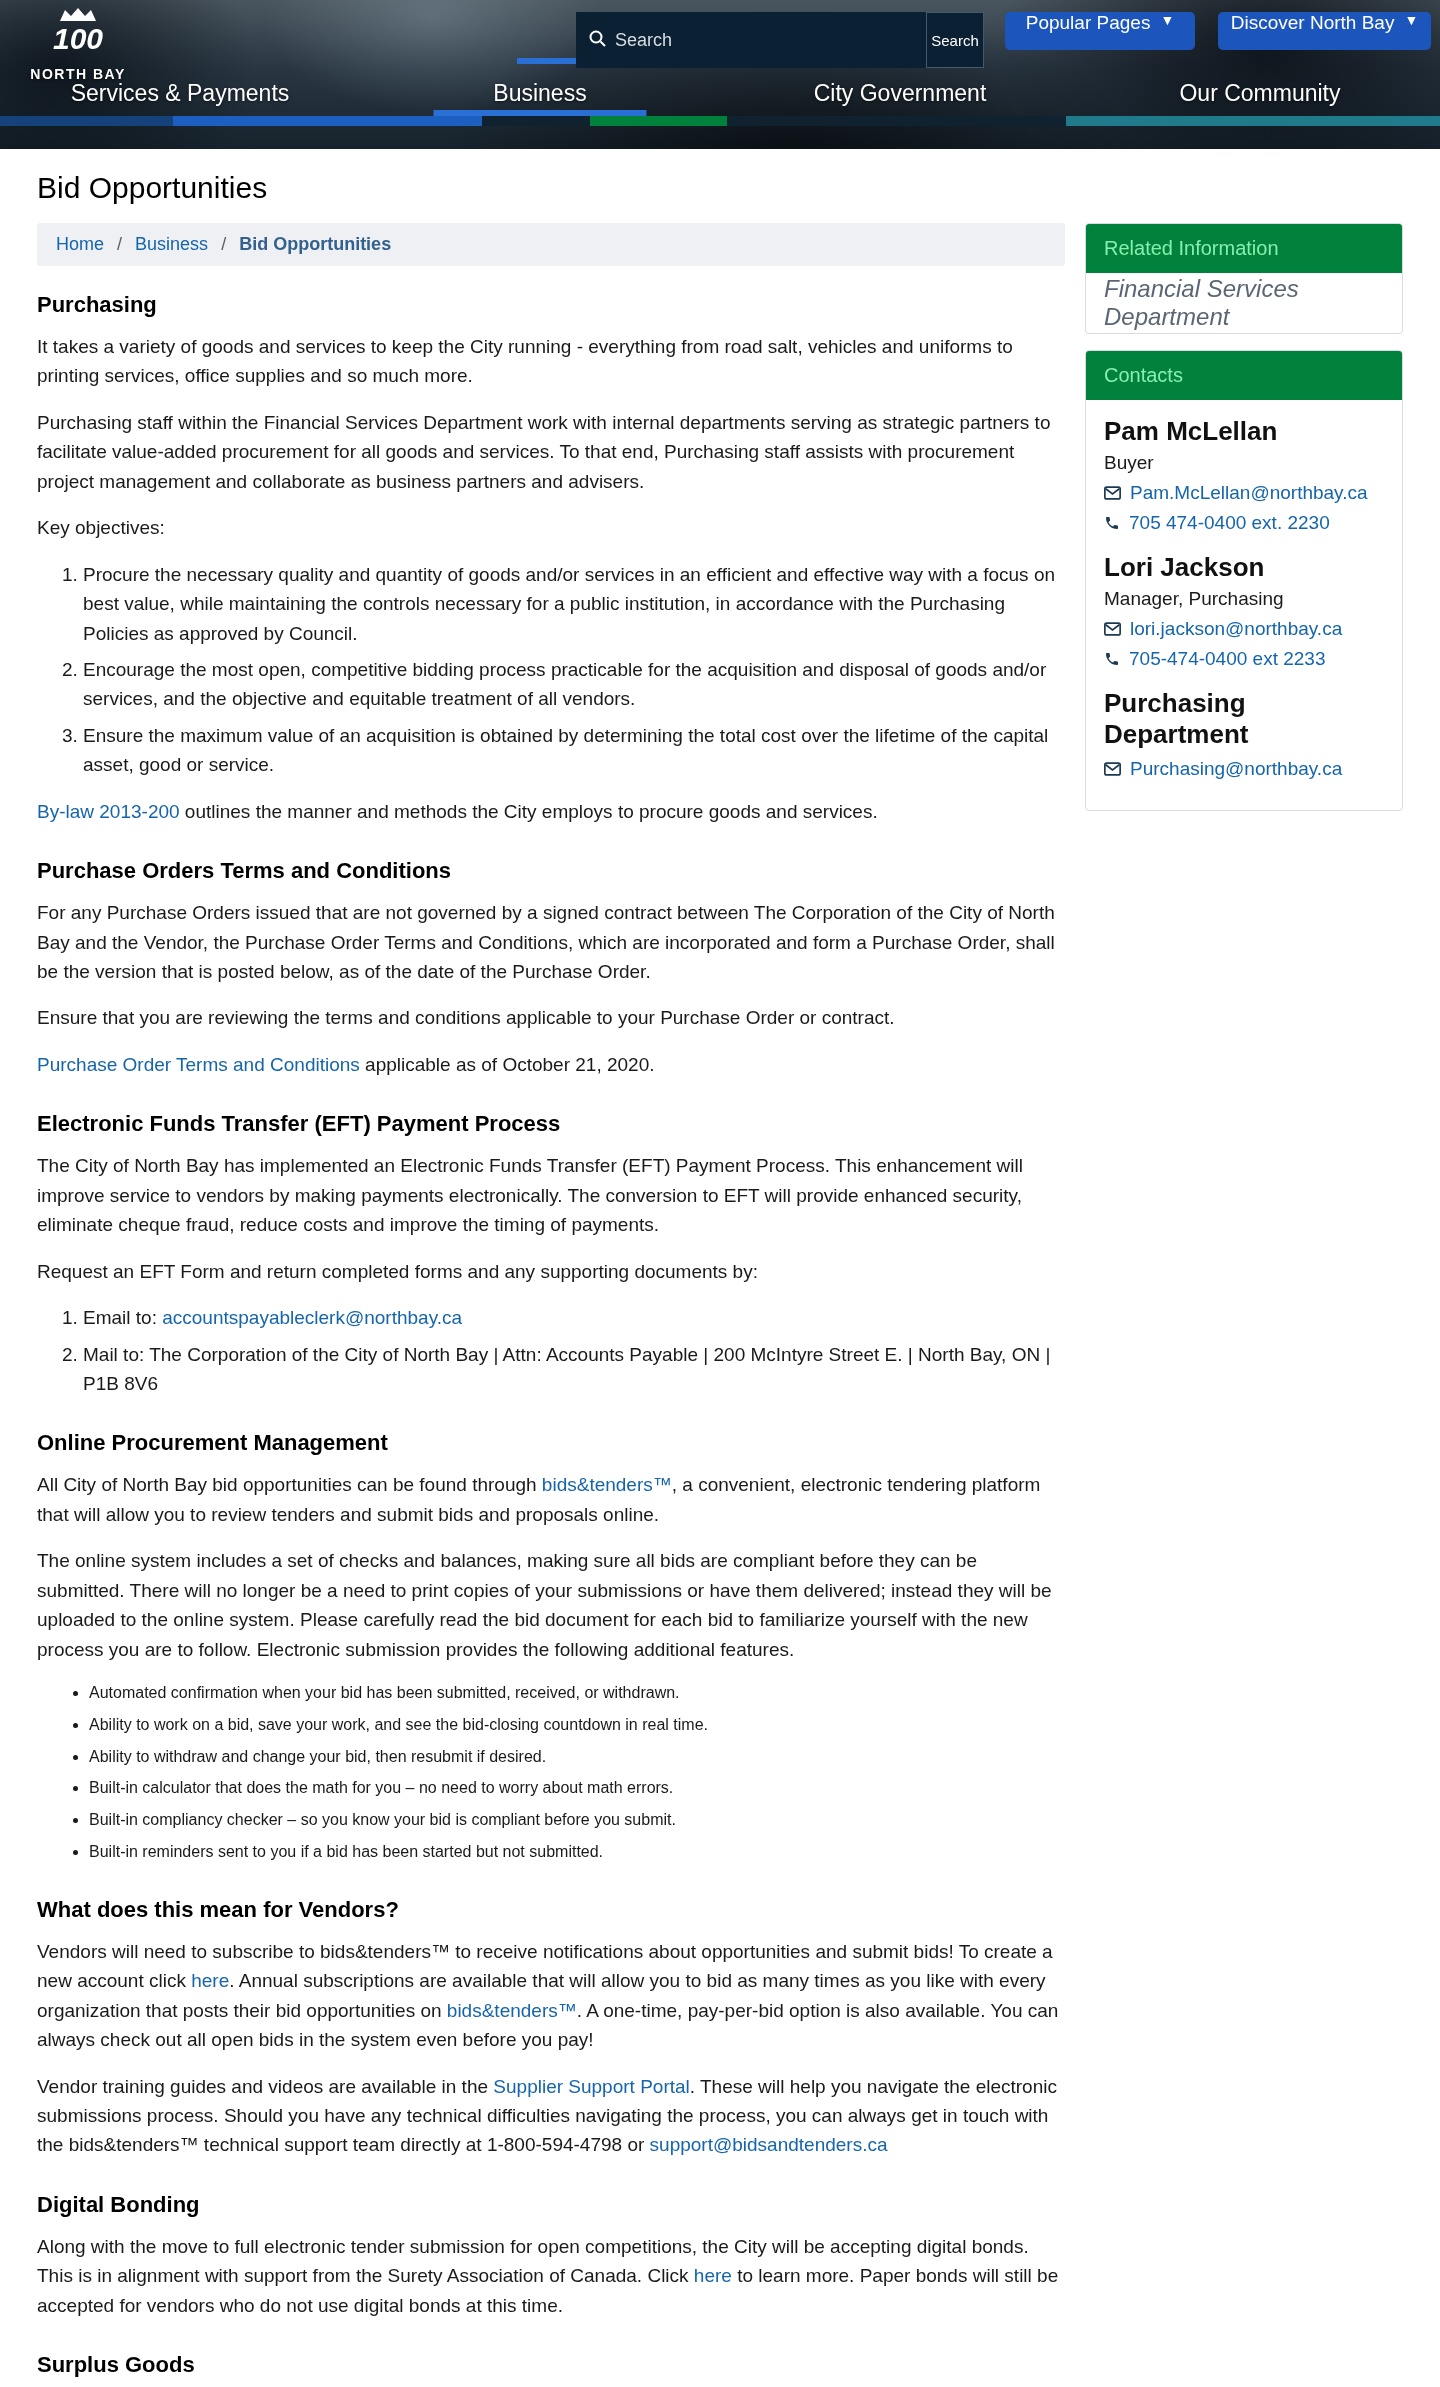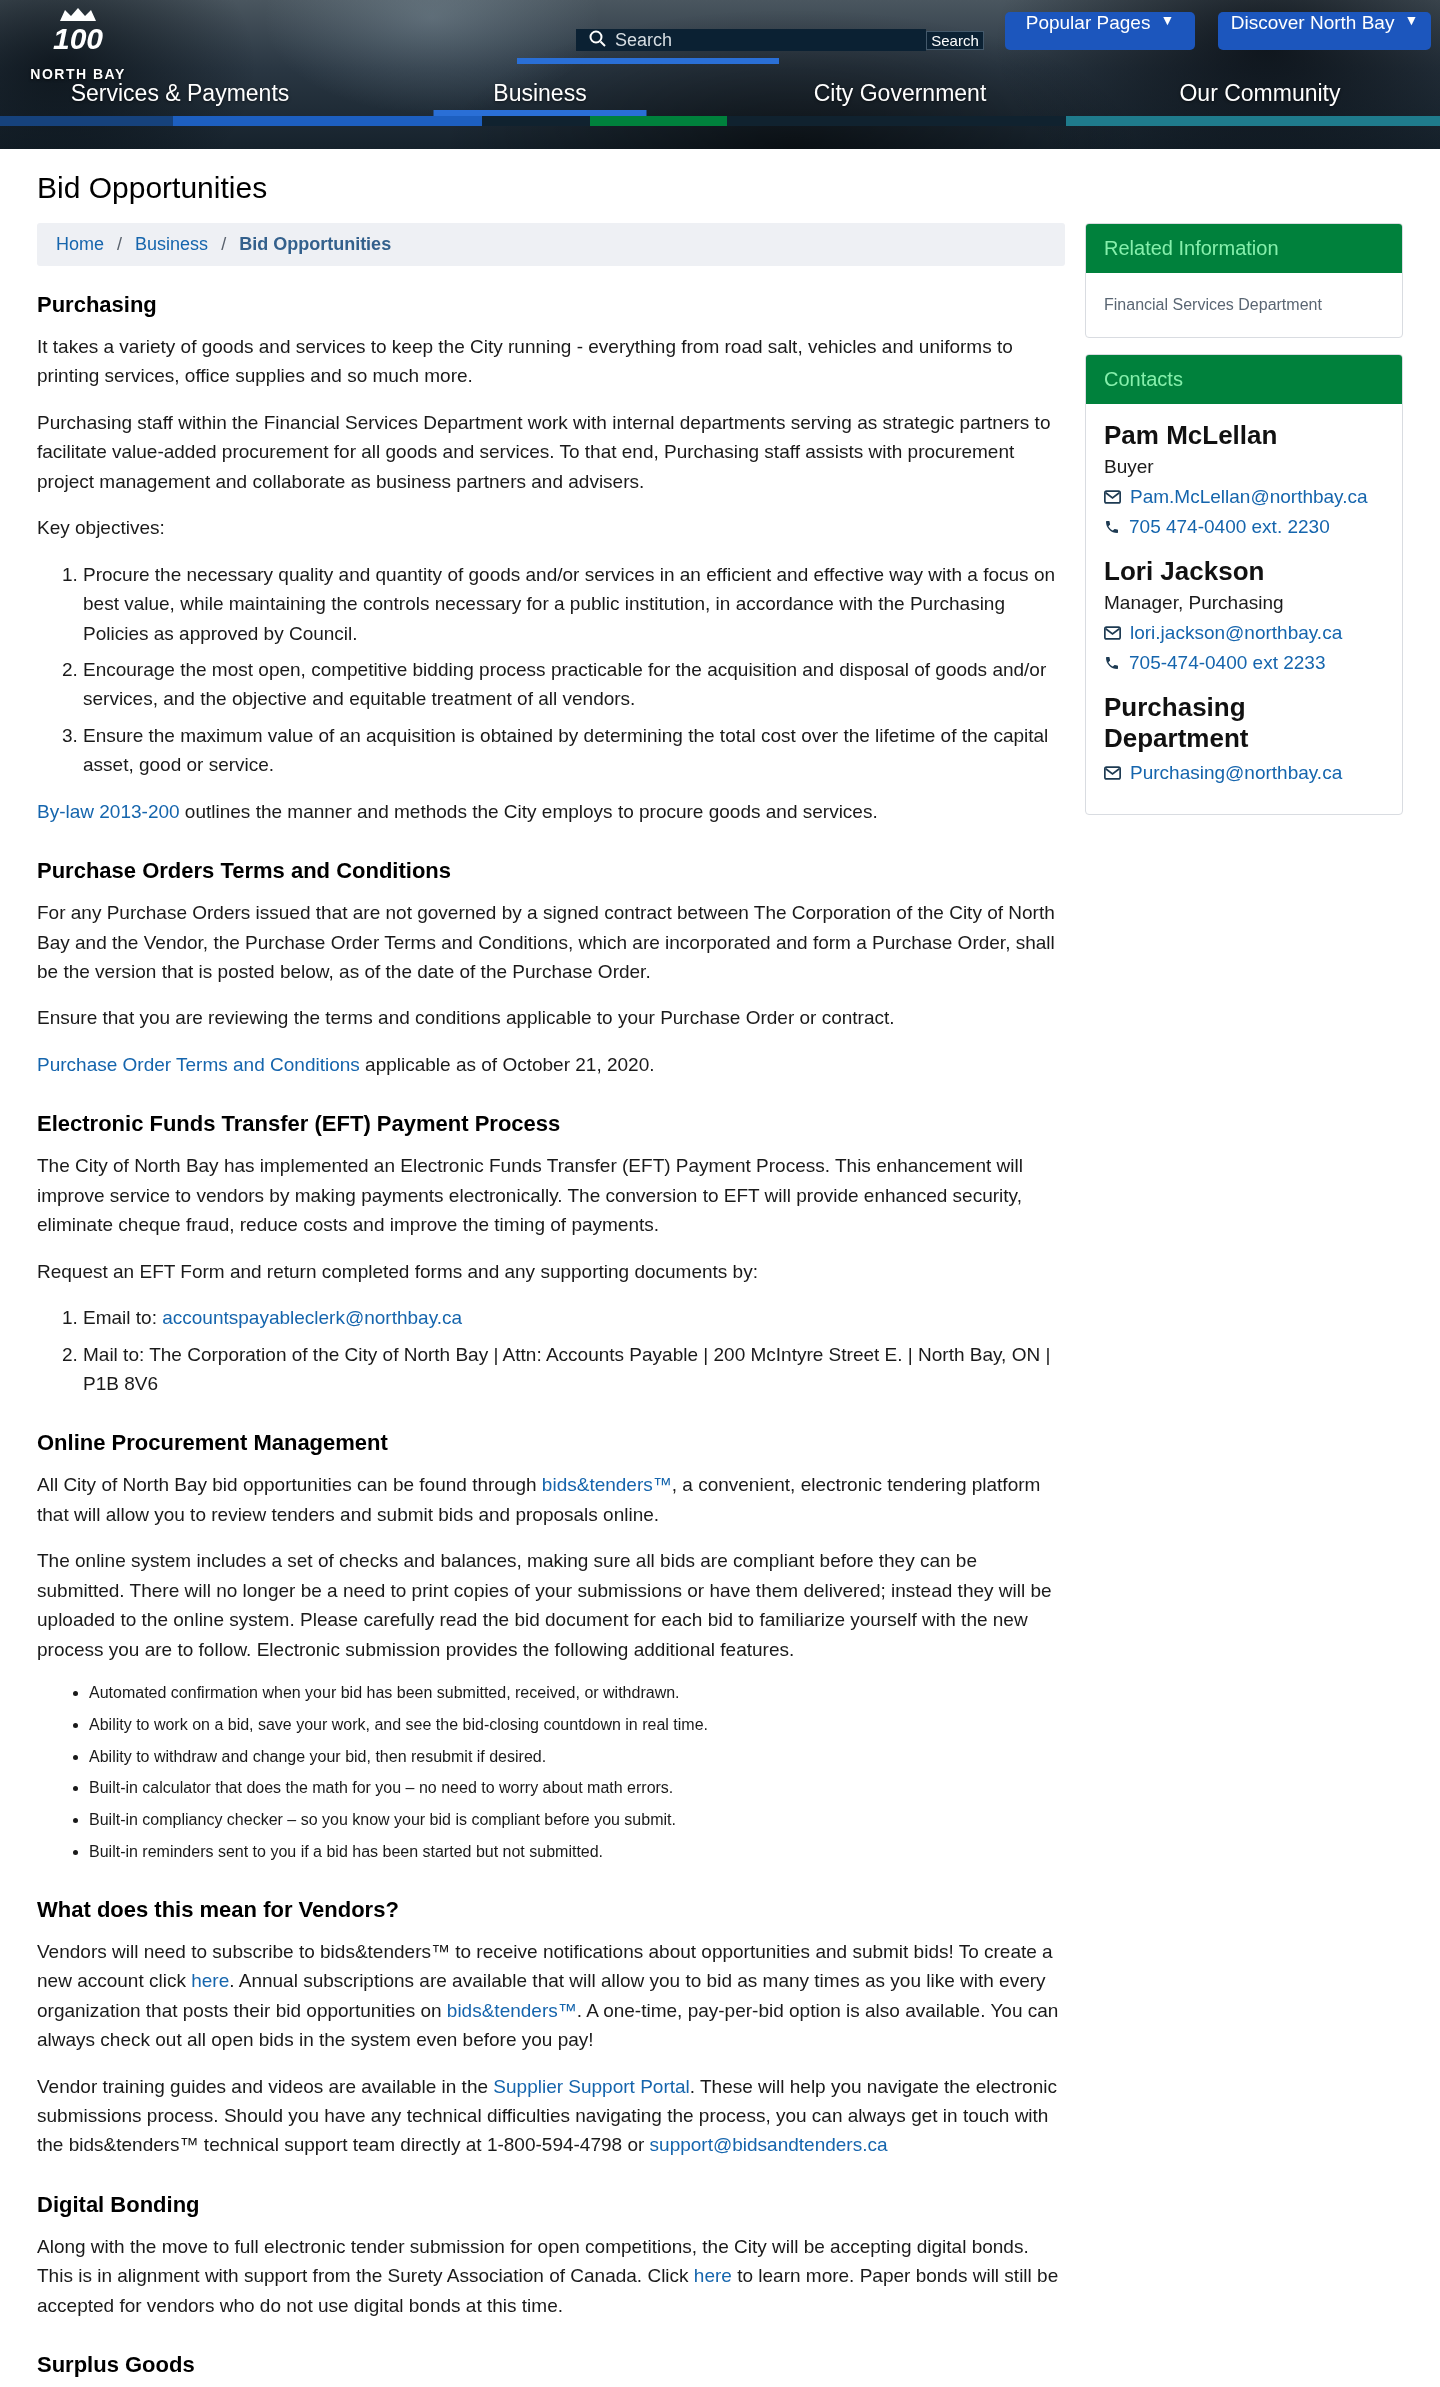--- a/index.html
+++ b/index.html
@@ -13,21 +13,21 @@
     position:relative; height:149px; overflow:hidden;
     background:
       radial-gradient(ellipse 420px 260px at 88% 30%, rgba(5,10,16,.78), transparent 65%),
       radial-gradient(ellipse 320px 240px at 4% 45%, rgba(5,12,18,.72), transparent 62%),
       radial-gradient(ellipse 280px 160px at 30% 12%, rgba(170,192,205,.28), transparent 60%),
       radial-gradient(ellipse 500px 200px at 55% 100%, rgba(0,0,0,.55), transparent 70%),
       linear-gradient(180deg, #4a565f 0%, #2a3743 45%, #16222c 100%);
   }
   .logo { position:absolute; left:22px; top:5px; width:112px; text-align:center; color:#fff; cursor:pointer; z-index:3; }
   .logo-text { font-size:14px; font-weight:700; letter-spacing:1.5px; margin-top:1px; text-shadow:0 1px 3px rgba(0,0,0,.7); }
-  .search-wrap { position:absolute; left:576px; top:12px; height:56px; display:flex; z-index:3;align-items:center; }
+  .search-wrap { position:absolute; left:576px; top:12px; height:56px; display:flex; z-index:3; }
   .search-field { display:flex; align-items:center; width:350px; background:#0b2133; padding:0 12px; gap:9px; }
   .search-field input { flex:1; background:transparent; border:none; outline:none; color:#fff; font-size:18px; font-family:inherit; }
   .search-field input::placeholder { color:#d6dde2; }
   .search-btn { width:58px; background:#0b2133; border:1px solid #44596b; color:#fff; font-size:15px; font-family:inherit; cursor:pointer; }
   .search-accent { position:absolute; left:517px; top:58px; width:262px; height:6px; background:#2a6fd6; z-index:2; }
   .hdr-btn { position:absolute; top:12px; height:38px; background:#1c56bd; color:#fff; border:none; border-radius:5px;
     font-size:19px; font-family:inherit; display:flex; align-items:flex-start; justify-content:center; gap:10px; cursor:pointer; z-index:3; }
   .hdr-btn .caret { font-size:14px; }
   #btn-popular { left:1005px; width:190px; }
   #btn-discover { left:1218px; width:213px; }
@@ -59,21 +59,21 @@
   .main-col h3 { font-size:22px; font-weight:700; color:#000; margin:32px 0 14px; }
   #section-purchasing h3 { margin-top:6px; }
   .main-col p { font-size:19px; line-height:1.55; margin:0 0 17px; }
   .main-col ol { margin:0 0 17px; padding-left:46px; font-size:19px; line-height:1.55; }
   .main-col ul { margin:0 0 17px; padding-left:52px; font-size:16px; line-height:1.55; }
   .main-col li { margin-bottom:7px; }
 
   
   .side-box { border:1px solid #d9dce1; border-radius:4px; margin-bottom:16px; overflow:hidden; background:#fff; }
   .side-head { background:#00813c; color:#86efac; font-size:20px; padding:13px 18px; }
-  .side-link { display:block; padding:23px 18px; font-size:16px; color:#5a6673; }
+  .side-link { display:block; padding:2px 18px; font-size:24px; color:#5a6673;font-style:italic; }
   .contacts-body { padding:16px 18px 22px; }
   .contact-name { font-size:26px; font-weight:700; color:#111; margin-top:18px; }
   .contact-name.first { margin-top:0; }
   .contact-role { font-size:19px; margin:5px 0 2px; }
   .contact-line { display:flex; align-items:center; gap:9px; margin:8px 0; font-size:19px; }
   .cicon { display:flex; align-items:center; }
 </style>
 </head>
 <body>
 

